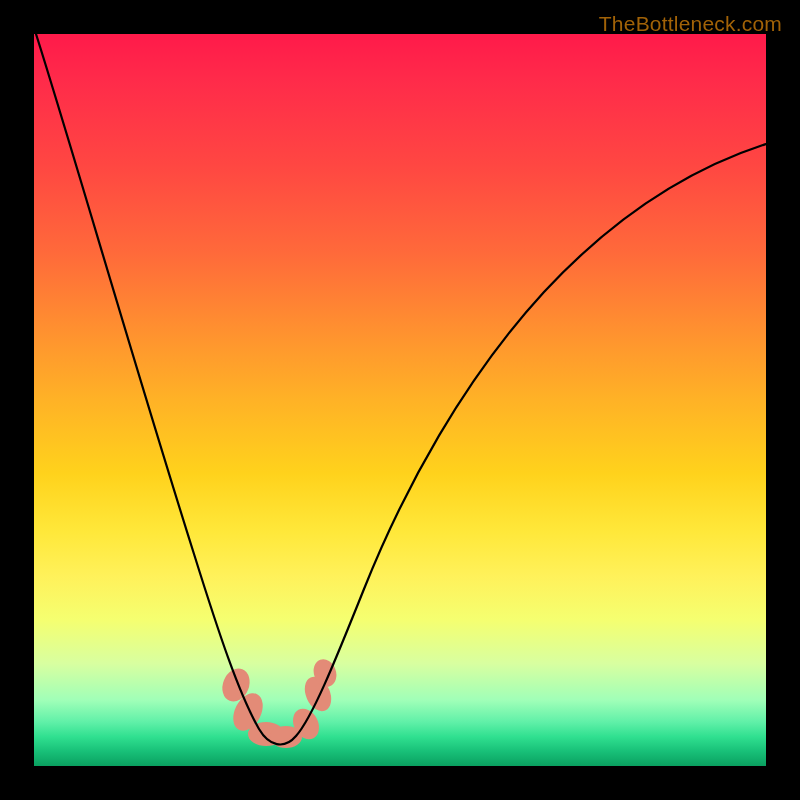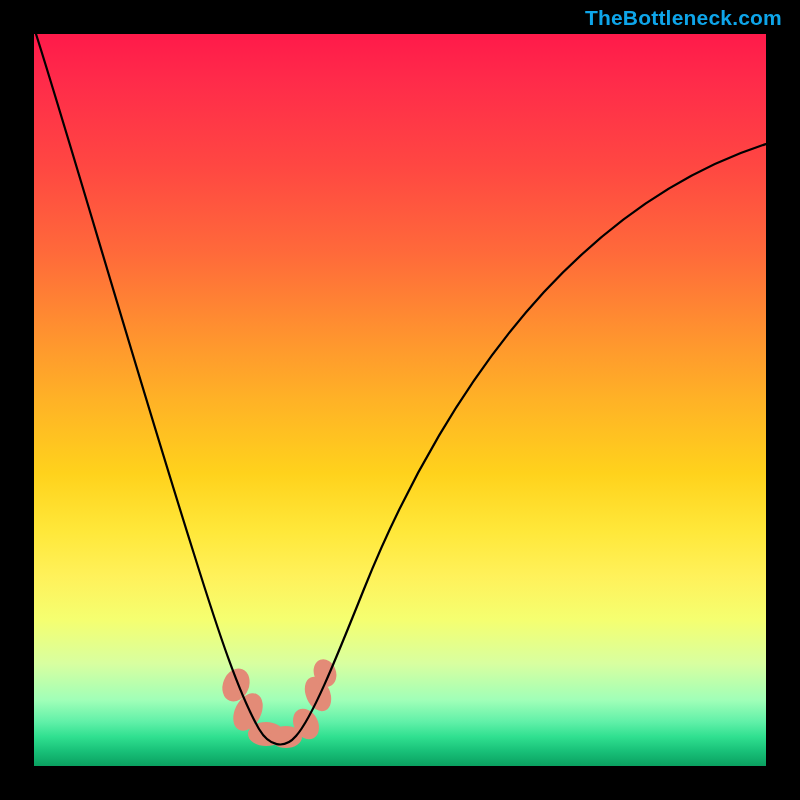--- a/index.html
+++ b/index.html
@@ -6,25 +6,25 @@
     margin: 0;
     padding: 0;
     width: 800px;
     height: 800px;
     background: #000;
     position: relative;
     font-family: Arial, sans-serif;
   }
   .watermark {
     position: absolute;
-    top: 6px;
+    top: 12px;
     right: 18px;
-    color: #0ea5e9;
+    color: #a16207;
     font-size: 21px;
-    font-weight: 700;
+    font-weight: 400;
     z-index: 10;
     letter-spacing: 0.2px;
   }
   .plot-area {
     position: absolute;
     left: 34px;
     top: 34px;
     width: 732px;
     height: 732px;
     overflow: hidden;

